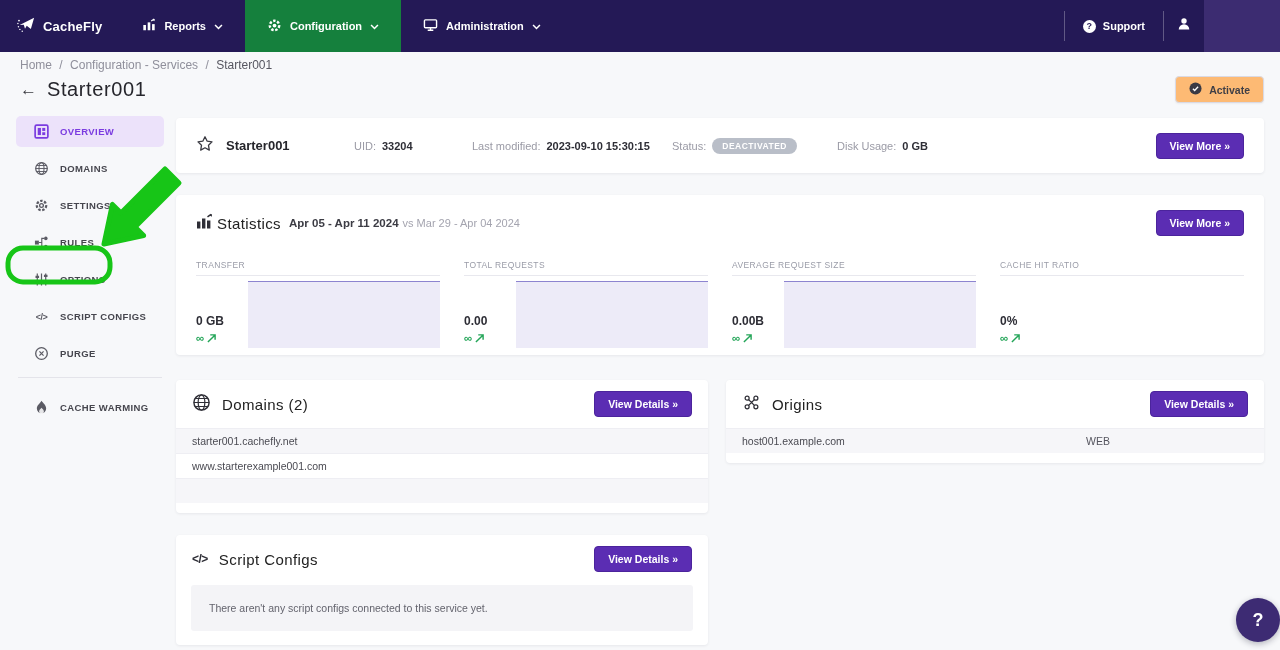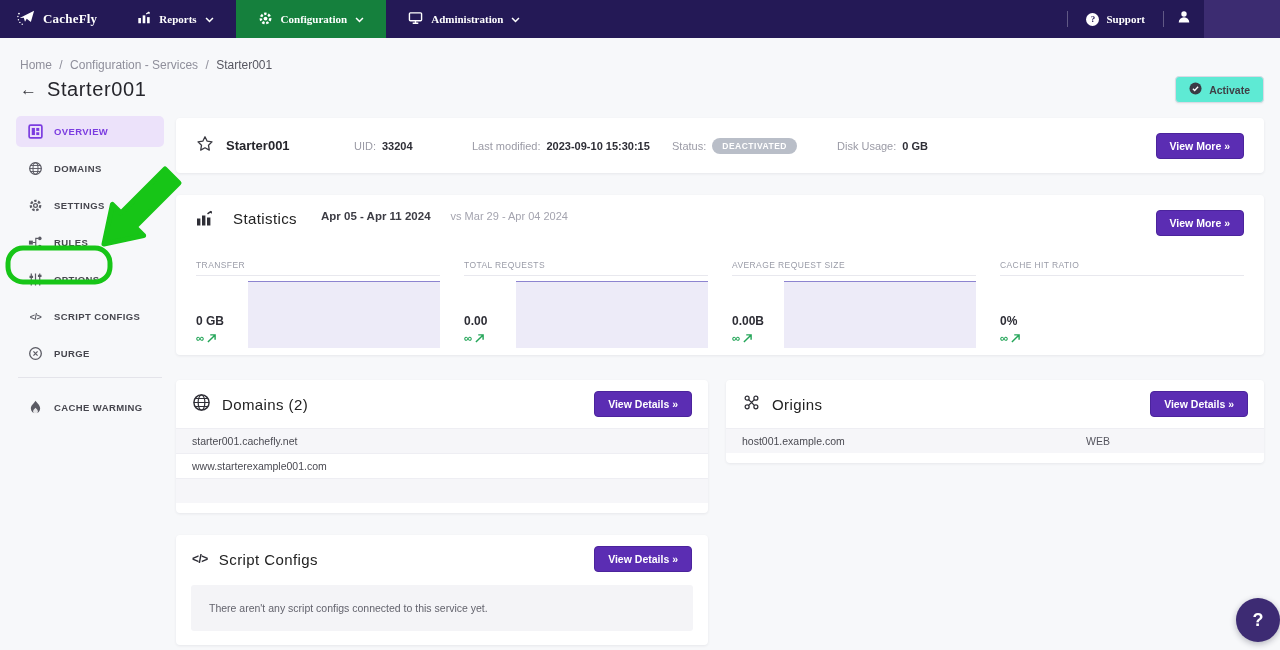--- a/index.html
+++ b/index.html
@@ -1,44 +1,44 @@
 <!DOCTYPE html>
 <html><head>
 <meta charset="utf-8">
 <style>
   * { margin:0; padding:0; box-sizing:border-box; }
   html,body { width:1280px; height:650px; overflow:hidden; }
   body { position:relative; background:#f7f8fa; font-family:"Liberation Sans",sans-serif; color:#2e2e36; }
 
   
-  .topnav { display:flex; align-items:stretch; height:38px; background:#241956; color:#fff;font-family:Liberation Serif, serif; }
+  .topnav { display:flex; align-items:stretch; height:52px; background:#241956; color:#fff; }
   .nav-logo { display:flex; align-items:center; gap:7px; padding:0 18px 0 16px; cursor:pointer; }
   .nav-logo .brand { font-size:13px; font-weight:bold; letter-spacing:.2px; }
   .nav-item { display:flex; align-items:center; gap:8px; padding:0 22px; font-size:11px; font-weight:bold; cursor:pointer; }
   .nav-item.active { background:#15803d; }
   .nav-spacer { flex:1; }
   .nav-divider { width:1px; background:rgba(255,255,255,.28); margin:11px 0; }
   .nav-support { display:flex; align-items:center; gap:7px; padding:0 18px; font-size:11px; font-weight:bold; cursor:pointer; }
   .q-circle { width:13px; height:13px; border-radius:50%; background:#fff; color:#241956; font-size:9px; font-weight:bold; display:flex; align-items:center; justify-content:center; }
   .nav-user { display:flex; align-items:center; padding:0 12px; cursor:pointer; }
   .nav-user-block { width:76px; background:#3c2c71; }
 
   
   .breadcrumb { position:absolute; top:58px; left:20px; font-size:12px; color:#8f8f9b; }
   .breadcrumb .sep { margin:0 4px; }
   .breadcrumb .current { color:#565660; }
   .crumb-link { cursor:pointer; }
   .title-row { position:absolute; top:76px; left:20px; right:16px; display:flex; align-items:center; }
   .back-arrow { font-size:17px; color:#3a3a40; margin-right:10px; cursor:pointer; }
   .page-title { font-size:20px; font-weight:400; letter-spacing:.6px; color:#26262c; }
-  .activate-btn { margin-left:auto; display:flex; align-items:center; gap:7px; background:#5eead4; border:1px solid #dadae4; border-radius:4px; padding:5px 13px; font-size:10.5px; font-weight:bold; color:#3f3f46; cursor:pointer; box-shadow:0 1px 2px rgba(20,20,43,.05); }
+  .activate-btn { margin-left:auto; display:flex; align-items:center; gap:7px; background:#fdba74; border:1px solid #dadae4; border-radius:4px; padding:5px 13px; font-size:10.5px; font-weight:bold; color:#3f3f46; cursor:pointer; box-shadow:0 1px 2px rgba(20,20,43,.05); }
 
   
   .sidebar { position:absolute; left:16px; top:116px; width:148px; }
-  .side-item { display:flex; align-items:center; gap:11px; padding:8px 12px; margin-bottom:6px; font-size:9.5px; font-weight:bold; letter-spacing:.4px; color:#46464e; cursor:pointer; border-radius:5px; white-space:nowrap; }
+  .side-item { display:flex; align-items:center; gap:11px; padding:8px 18px; margin-bottom:6px; font-size:9.5px; font-weight:bold; letter-spacing:.4px; color:#46464e; cursor:pointer; border-radius:5px; white-space:nowrap; }
   .side-item.active { background:#ece2fa; color:#7b3ce0; }
   .side-item .icn { width:15px; height:15px; flex:0 0 15px; display:flex; align-items:center; justify-content:center; color:#5b5b64; }
   .side-item.active .icn { color:#7b3ce0; }
   .side-divider { border-top:1px solid #e4e4ea; margin:8px 2px 14px; }
   .code-glyph { font-size:9px; font-weight:bold; letter-spacing:-0.5px; }
 
   
   .annotation { position:absolute; left:0; top:160px; width:190px; height:135px; pointer-events:none; z-index:50; }
 
   
@@ -53,21 +53,21 @@
   .meta .val { font-weight:bold; color:#2e2e36; }
   .m-uid { width:118px; }
   .m-mod { width:200px; }
   .m-status { width:165px; }
   .badge { background:#b9bec8; color:#fff; font-size:8.5px; font-weight:bold; letter-spacing:.5px; padding:3px 10px; border-radius:9px; }
   .btn { background:#5b2db3; border:1px solid #4b249c; color:#fff; font-size:10.5px; font-weight:bold; padding:6px 13px; border-radius:4px; cursor:pointer; white-space:nowrap; }
   .svc-card .btn { margin-left:auto; }
 
   
   .stats-card { margin-top:22px; height:160px; padding:15px 20px; }
-  .stats-head { display:flex; gap:20px; }
+  .stats-head { display:flex; align-items:center; gap:4px; }
   .card-title { font-size:15px; font-weight:400; letter-spacing:.4px; color:#222; }
   .stats-range { font-size:11.5px; font-weight:bold; color:#3c3c44; margin-left:4px; }
   .stats-compare { font-size:11px; color:#a4a4af; }
   .stats-head .btn { margin-left:auto; }
   .metrics { display:flex; gap:24px; margin-top:12px; }
   .metric { flex:1;margin-top:12px; }
   .metric .mlabel { font-size:8.5px; letter-spacing:.4px; color:#9a9ca8; padding-bottom:5px; border-bottom:1px solid #e8e8ee; }
   .metric-body { display:flex; height:72px; }
   .metric-left { width:52px; display:flex; flex-direction:column; justify-content:flex-end; padding-bottom:4px; }
   .mvalue { font-size:12px; font-weight:bold; color:#2e2e36; margin-bottom:4px; }

